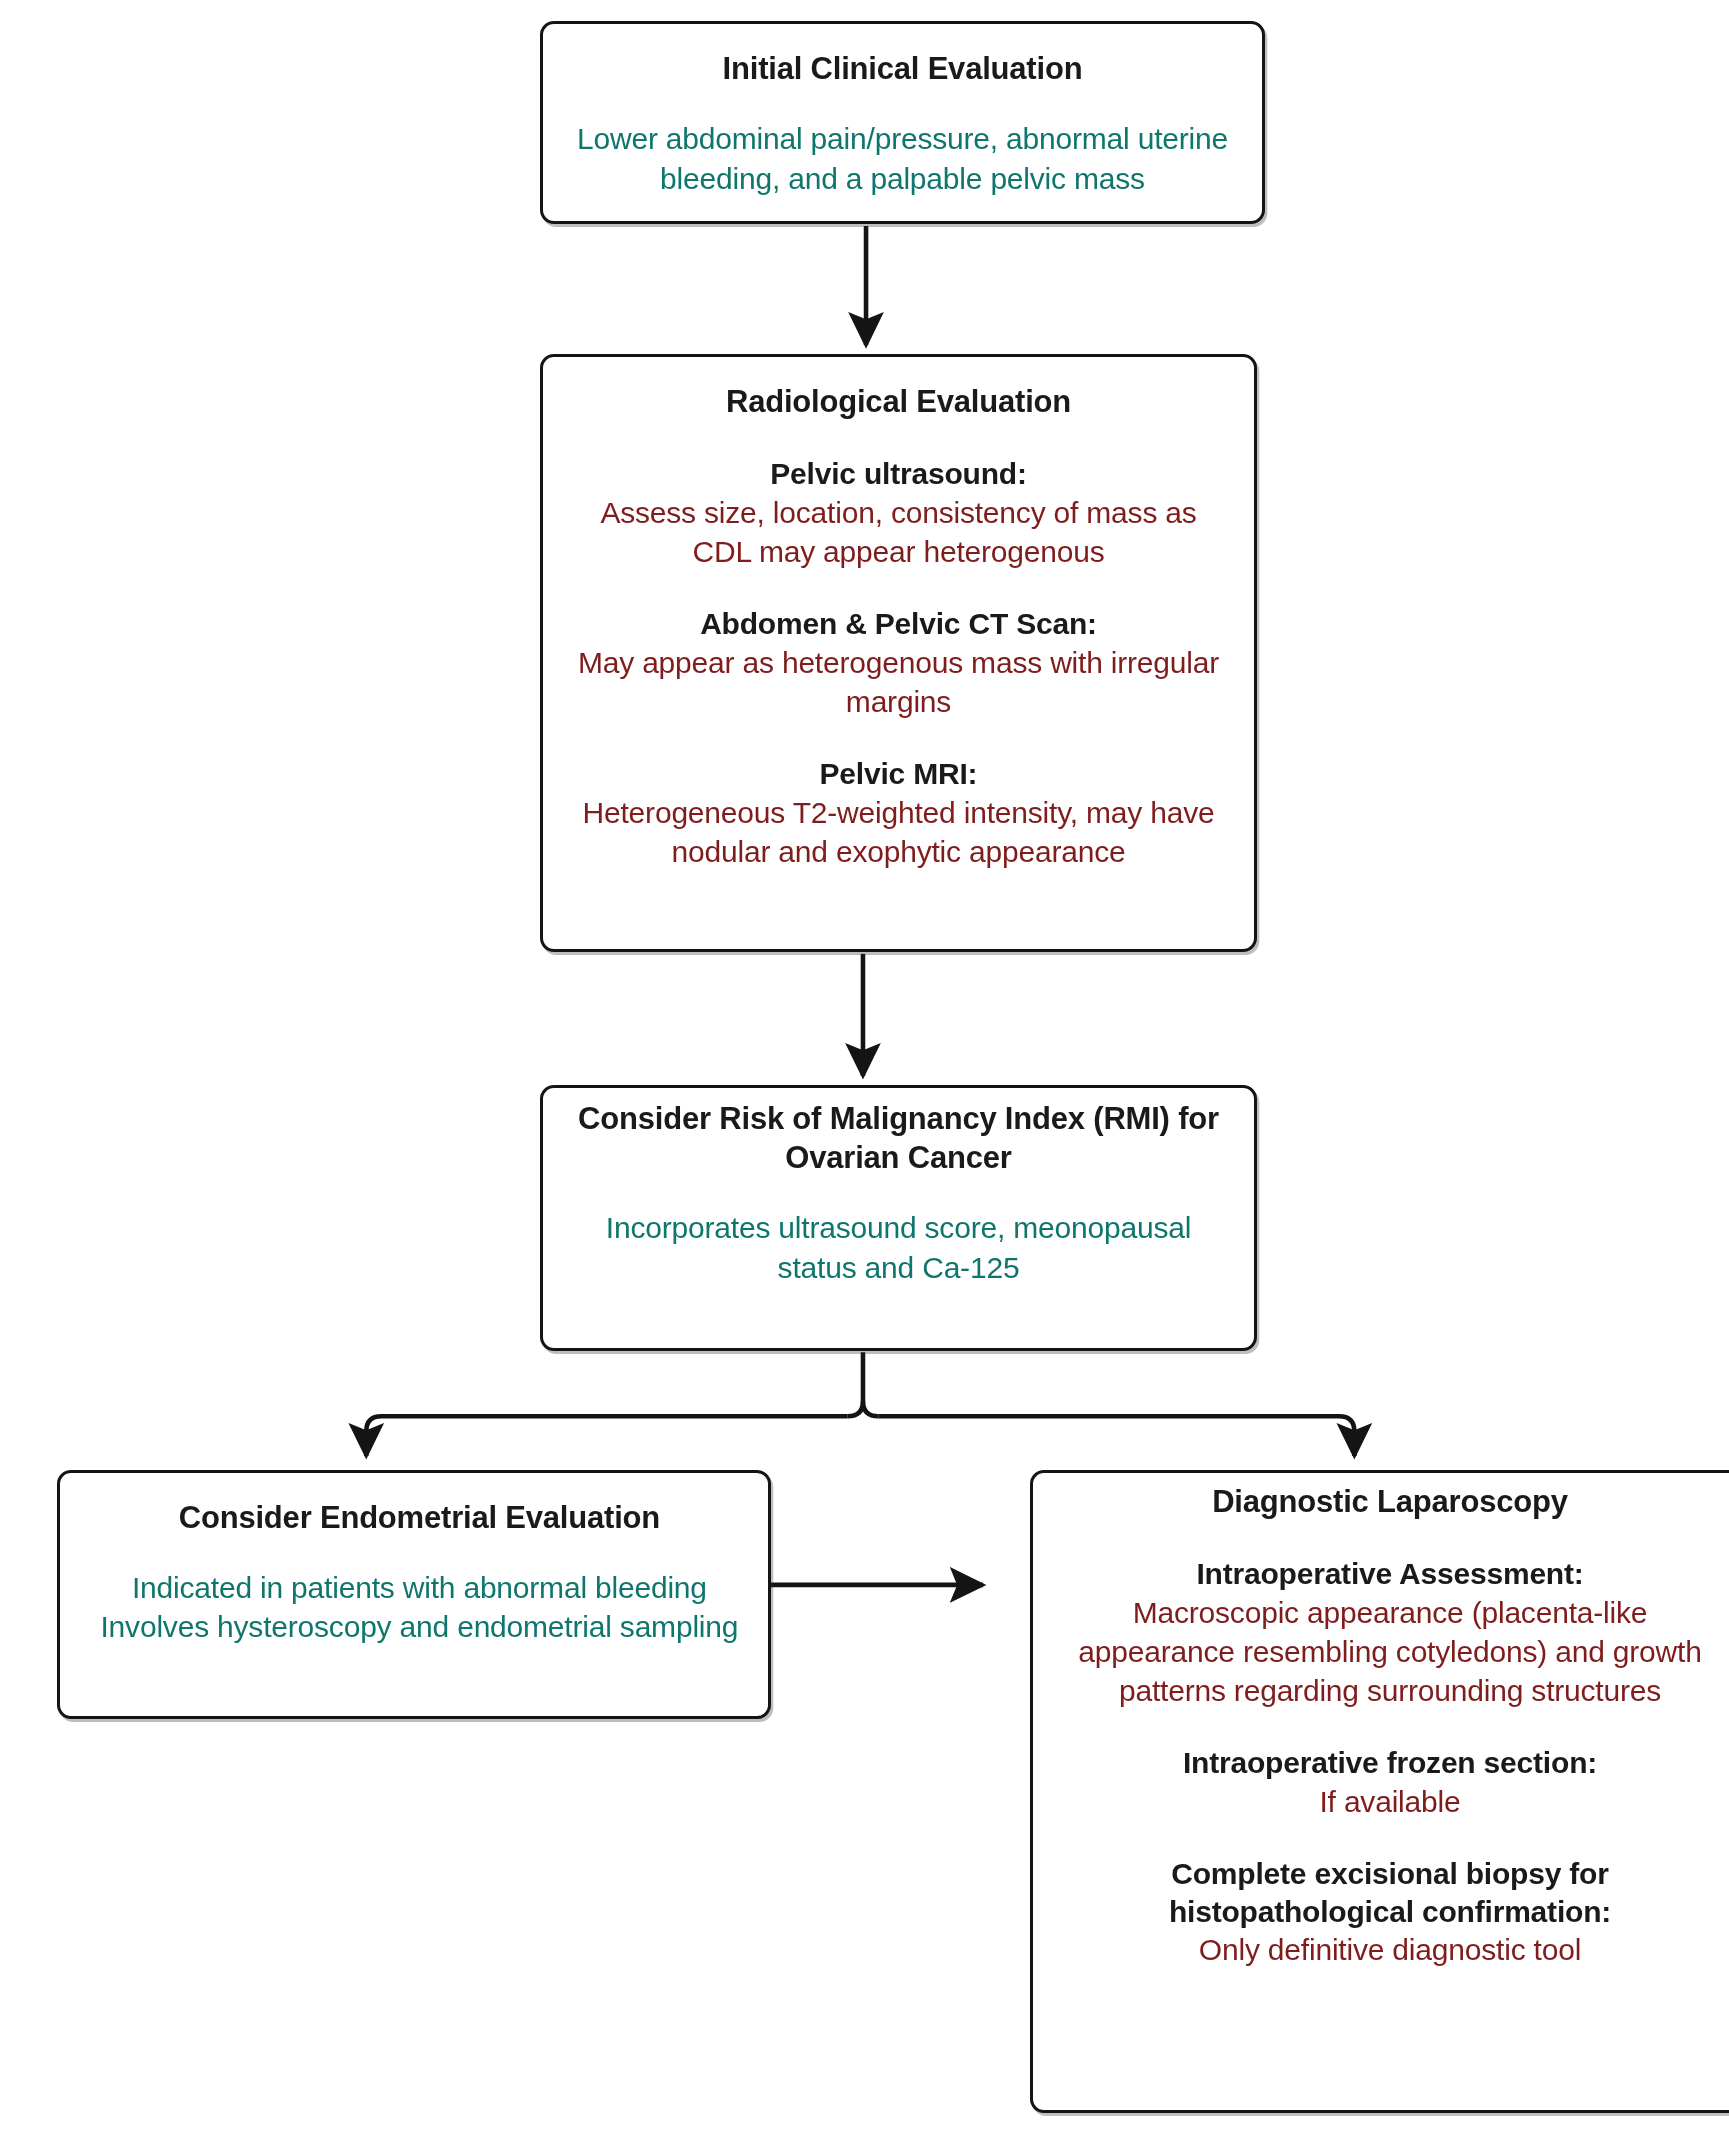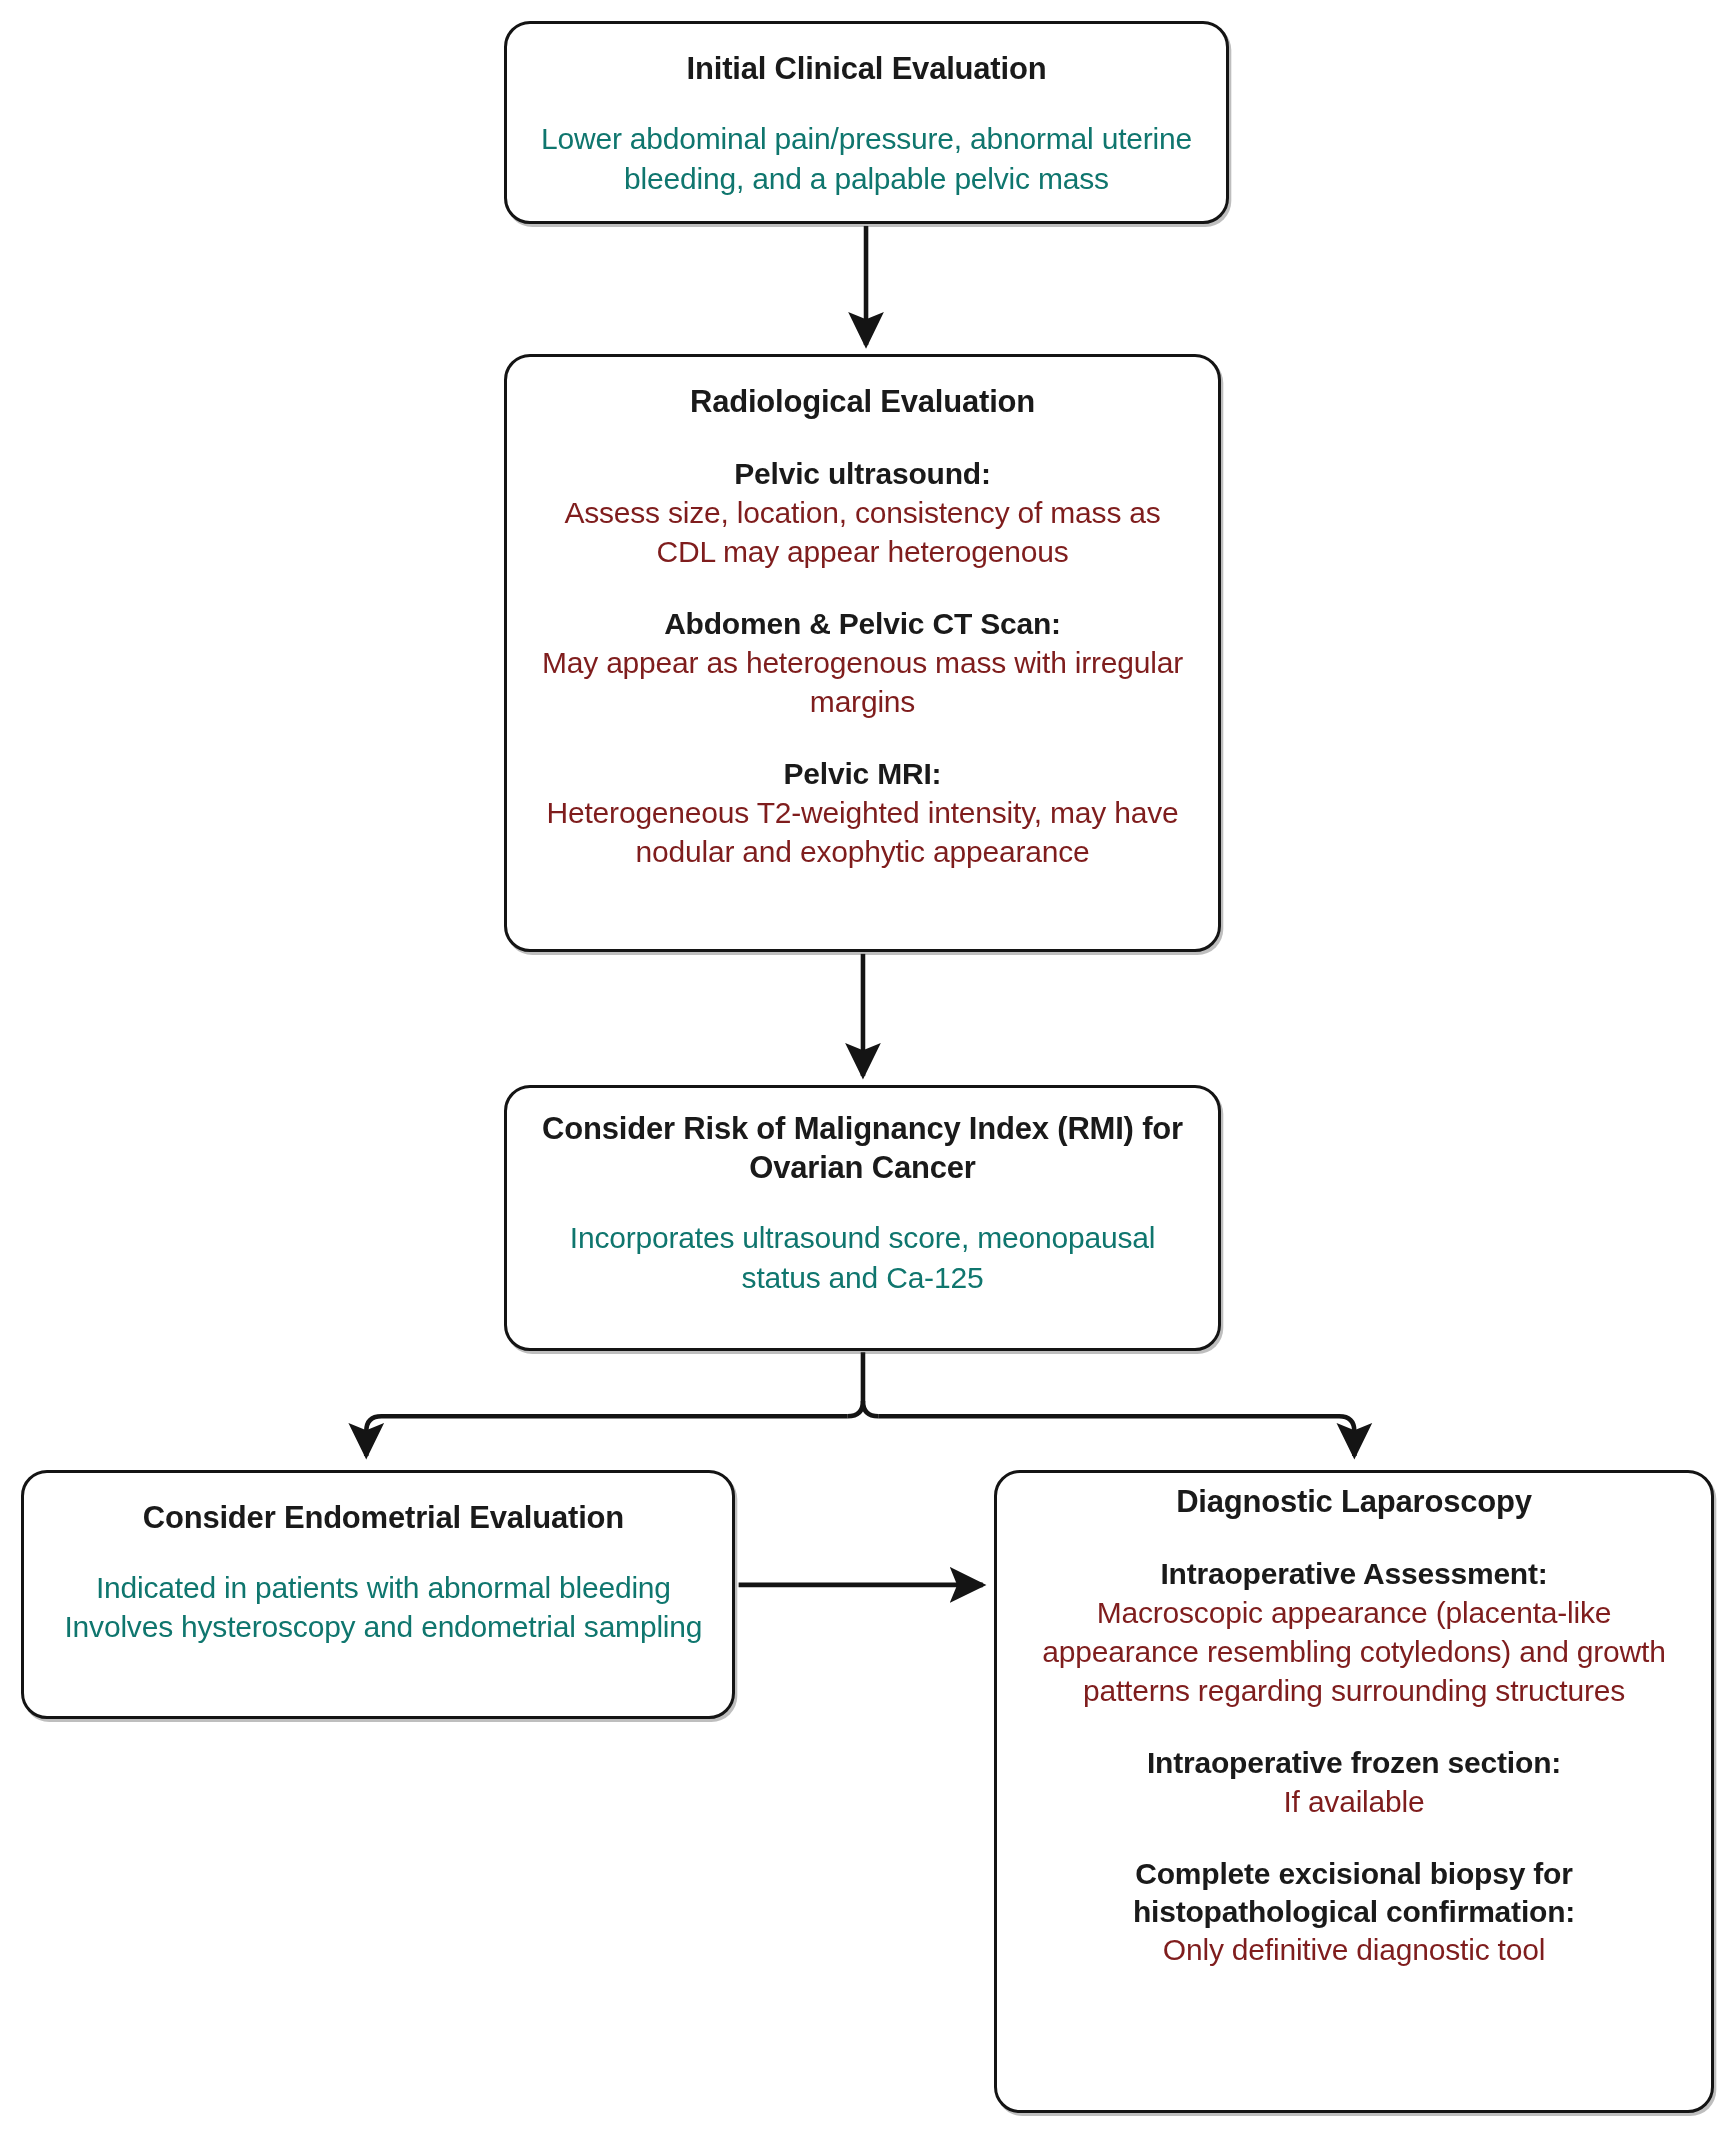--- a/index.html
+++ b/index.html
@@ -23,28 +23,29 @@
     top: 0;
     width: 1729px;
     height: 2129px;
     pointer-events: none;
   }
   .node {
     position: absolute;
     box-sizing: border-box;
     background: #ffffff;
     border: 3.8px solid #141414;
-    border-radius: 26px;
+    border-radius: 14px;
     box-shadow: 2.3px 3.1px 0 0 rgba(40,40,40,0.30);
     display: flex;
     flex-direction: column;
     align-items: center;
     justify-content: flex-start;
     padding: 20px 26px 23px 26px;
     z-index: 2;
+    margin-left: 36px;
   }
   .node-title {
     font-size: 31px;
     font-weight: bold;
     color: #1a1a1a;
     text-align: center;
     line-height: 1.28;
     letter-spacing: -0.2px;
     margin: 4.6px 0 0 0;
   }
@@ -79,21 +80,21 @@
   }
 
   
   #node-initial      { left: 504px;  top: 21.4px;   width: 725px;  height: 203px; }
   #node-radiological { left: 504px;  top: 354px;  width: 717px;  height: 598px; }
   #node-rmi          { left: 504px;  top: 1085px; width: 717px;  height: 266px; }
   #node-endometrial  { left: 21.4px;   top: 1470px; width: 714px;  height: 249px; padding-left: 36px; }
   #node-laparoscopy  { left: 994px; top: 1470px; width: 720px;  height: 643px; }
 
   #node-radiological { padding-top: 20px; }
-  #node-rmi          { padding-top: 16px; }
+  #node-rmi          { padding-top: 6px; }
   #node-laparoscopy  { padding-top: 4px; }
 </style>
 </head>
 <body>
 
 <div id="canvas">
 
   <svg id="connectors" viewBox="0 0 2266 2790" width="1729" height="2129" xmlns="http://www.w3.org/2000/svg">
     <defs>
       <marker id="arrowhead" markerWidth="9" markerHeight="9" refX="7.2" refY="4.5" orient="auto" markerUnits="strokeWidth">

